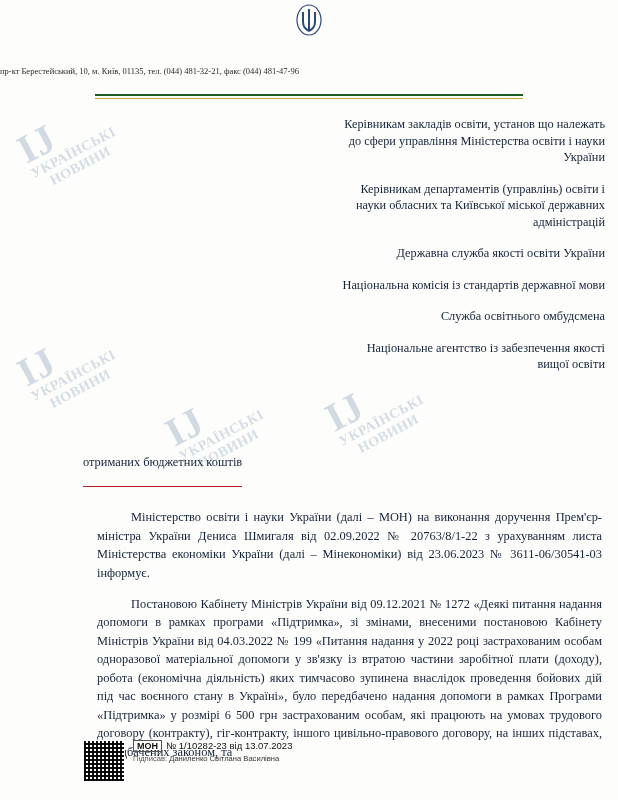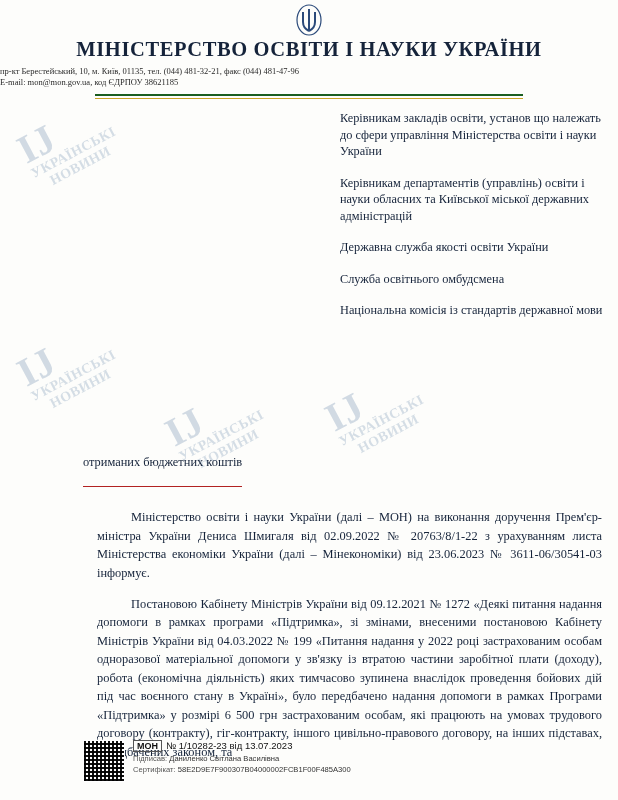--- a/index.html
+++ b/index.html
@@ -93,22 +93,23 @@
   .hr-line.second {
     top: 98px;
     height: 1px;
     background: #c9a227;
   }
 
   
   .addressees {
     position: absolute;
     left: 340px;
-    top: 110px;
+    top: 116px;
     width: 265px;
+    text-align: right;
   }
   .addressee {
     font-size: 12.3px;
     line-height: 16.5px;
     margin-bottom: 15px;
     color: #15233a;
     font-family: "Liberation Serif", serif;
   }
 
   
@@ -206,32 +207,31 @@
   <div class="watermark wm4">
     <div class="wm-logo">ІЈ</div>
     <div class="wm-text">УКРАЇНСЬКІ<br>НОВИНИ</div>
   </div>
 
   <svg class="emblem" viewBox="0 0 26 32">
     <ellipse cx="13" cy="16" rx="12" ry="15" fill="none" stroke="#2b4a7a" stroke-width="1.2"></ellipse>
     <path d="M13 5 L13 27 M7 8 L7 18 Q7 24 13 27 M19 8 L19 18 Q19 24 13 27" fill="none" stroke="#2b4a7a" stroke-width="2"></path>
   </svg>
 
-  <div class="ministry-title">МІНІСТЕРСТВО ОСВІТИ І НАУКИ УКРАЇНИ</div>
   <div class="addr-line addr1">пр-кт Берестейський, 10, м. Київ, 01135, тел. (044) 481-32-21, факс (044) 481-47-96</div>
-  <div class="addr-line addr2">E-mail: mon@mon.gov.ua, код ЄДРПОУ 38621185</div>
   <div class="hr-line"></div>
   <div class="hr-line second"></div>
 
   <div class="addressees">
     <div class="addressee">Керівникам закладів освіти, установ що належать до сфери управління Міністерства освіти і науки України</div>
     <div class="addressee">Керівникам департаментів (управлінь) освіти і науки обласних та Київської міської державних адміністрацій</div>
     <div class="addressee">Державна служба якості освіти України</div>
+    <div class="addressee">Національна комісія із стандартів державної мови</div>
     <div class="addressee">Служба освітнього омбудсмена</div>
-    <div class="addressee">Національна комісія із стандартів державної мови</div>
+    <div class="addressee">Національне агентство із забезпечення якості вищої освіти</div>
   </div>
 
   <div class="subject">
     <br>
     <span class="underlined">отриманих бюджетних коштів</span>
   </div>
 
   <div class="body-text">
     <p class="para">Міністерство освіти і науки України (далі – МОН) на виконання доручення Прем'єр-міністра України Дениса Шмигаля від 02.09.2022 № 20763/8/1-22 з урахуванням листа Міністерства економіки України (далі – Мінекономіки) від 23.06.2023 № 3611-06/30541-03 інформує.</p>
     <p class="para">Постановою Кабінету Міністрів України від 09.12.2021 № 1272 «Деякі питання надання допомоги в рамках програми «Підтримка», зі змінами, внесеними постановою Кабінету Міністрів України від 04.03.2022 № 199 «Питання надання у 2022 році застрахованим особам одноразової матеріальної допомоги у зв'язку із втратою частини заробітної плати (доходу), робота (економічна діяльність) яких тимчасово зупинена внаслідок проведення бойових дій під час воєнного стану в Україні», було передбачено надання допомоги в рамках Програми «Підтримка» у розмірі 6 500 грн застрахованим особам, які працюють на умовах трудового договору (контракту), гіг-контракту, іншого цивільно-правового договору, на інших підставах, передбачених законом, та</p>
@@ -240,20 +240,16 @@
   <div class="sig-block">
     <div class="qr"></div>
     <div class="mon-badge">
       <span class="mon-label">МОН</span><span>№ 1/10282-23 від 13.07.2023</span>
     </div>
     <div class="sig-lines">
       <div>
         <span class="lbl">Підписав:</span>
         <span>Даниленко Світлана Василівна</span>
       </div>
-      <div>
-        <span class="lbl">Сертифікат:</span>
-        <span>58E2D9E7F900307B04000002FCB1F00F485A300</span>
-      </div>
     </div>
   </div>
 
 </div>
 
 </body></html>

